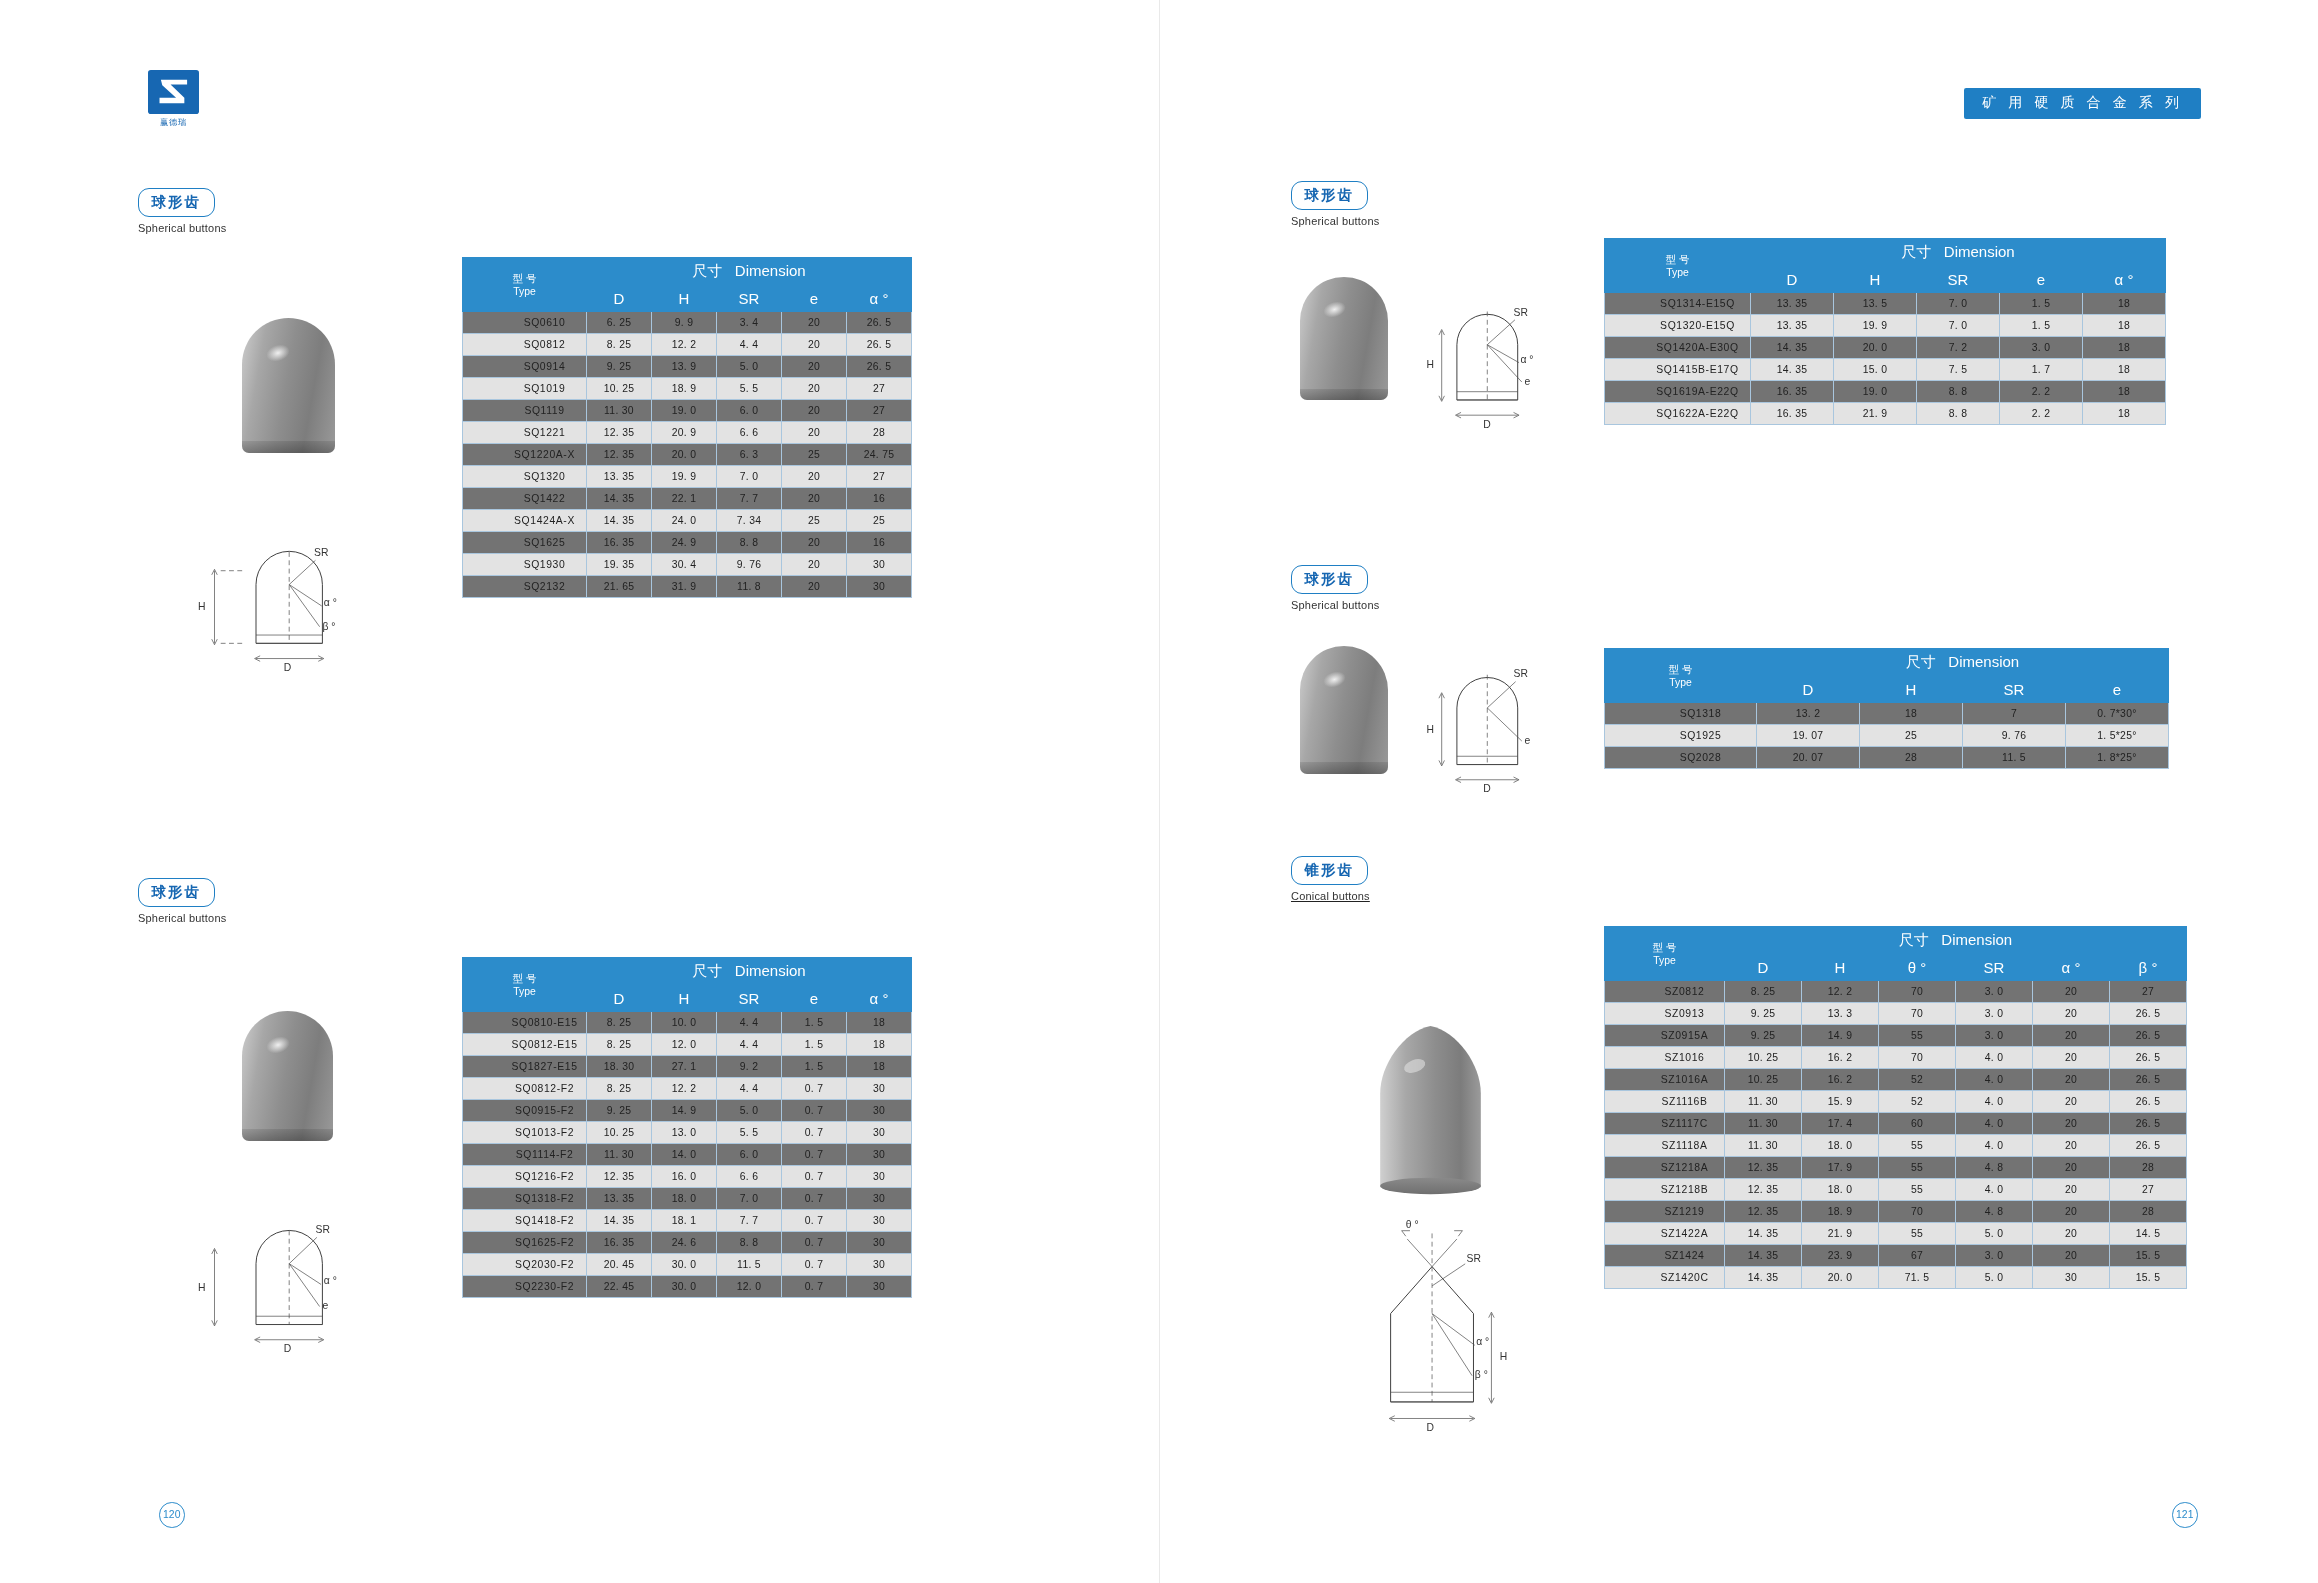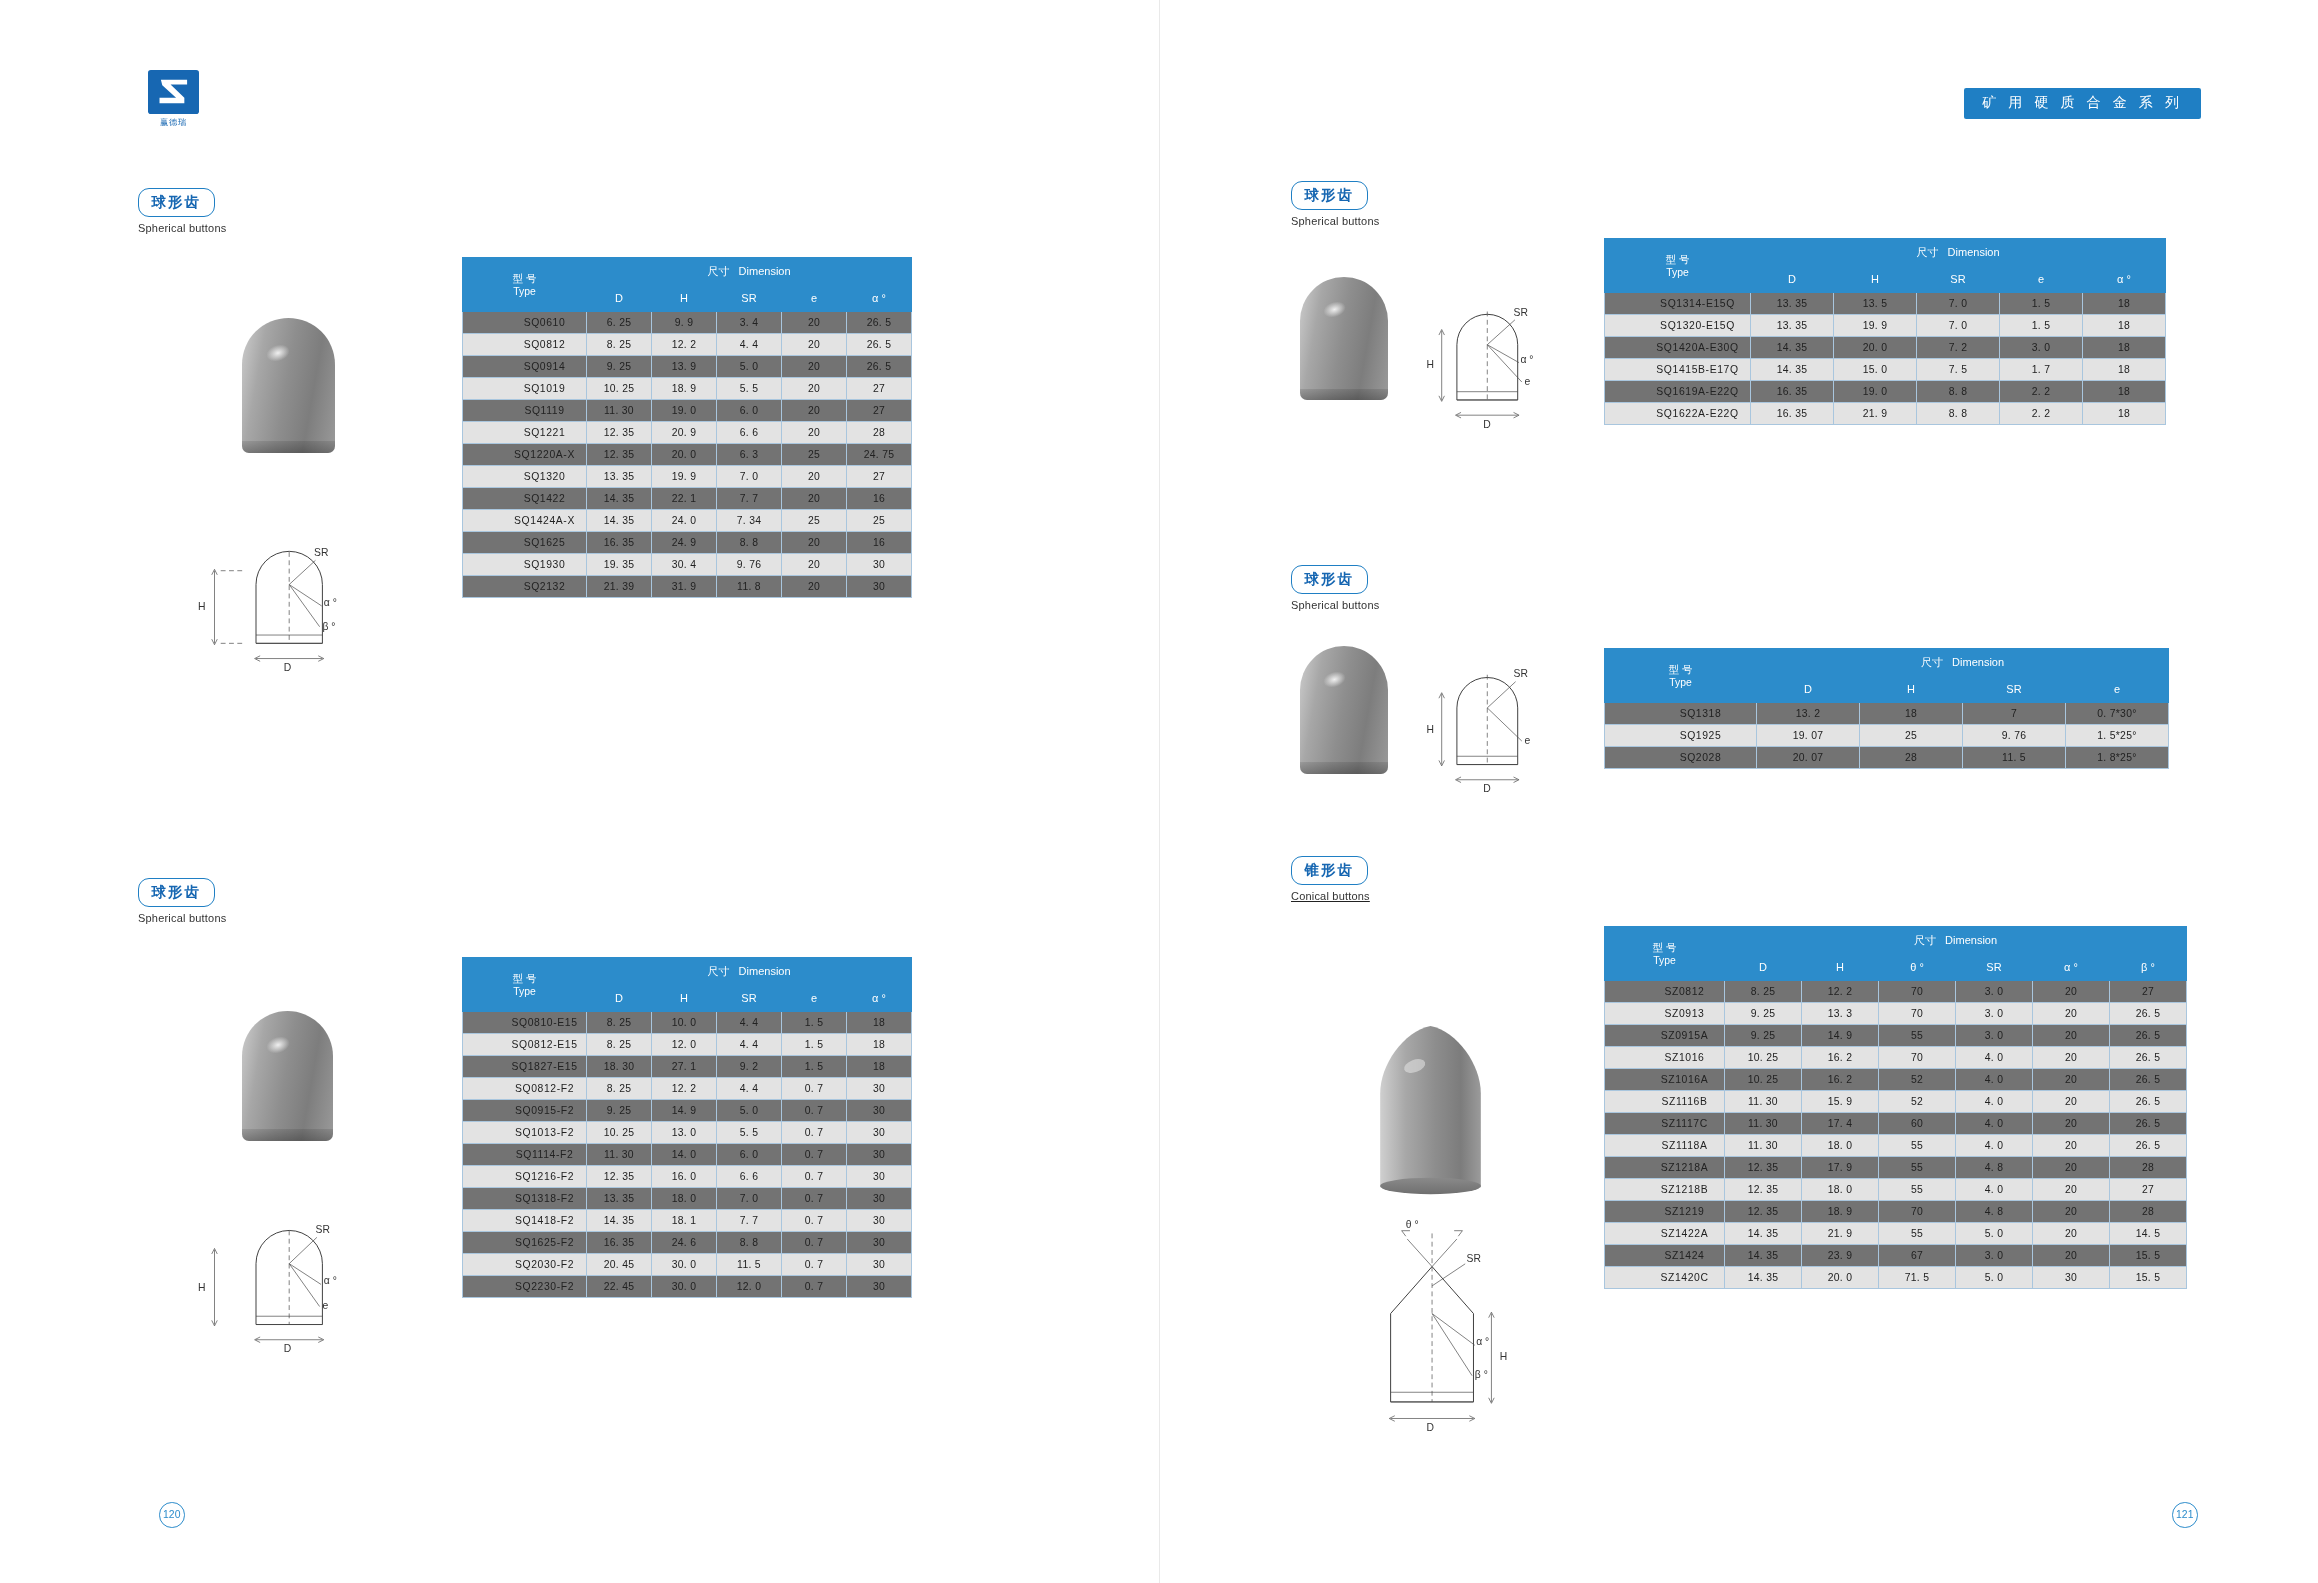--- a/index.html
+++ b/index.html
@@ -34,21 +34,21 @@
   
   table.dim{
     position:absolute;border-collapse:collapse;
     font-size:10.4px;color:#222;background:#737373;
   }
   table.dim th,table.dim td{
     border:0.7px solid #a9c6de;text-align:center;vertical-align:middle;
     padding:0;white-space:nowrap;
   }
   table.dim thead th{
-    background:#2c8ccb;color:#ffffff;font-weight:normal;font-size:11px;
+    background:#2c8ccb;color:#ffffff;font-weight:normal;font-size:15px;
     border:0.7px solid #2c8ccb;
   }
   table.dim thead th.type{font-size:10.4px;line-height:1.25;}
   table.dim tbody tr.alt td{background:#e3e3e3;}
   table.dim tbody td{height:21px;font-size:10.4px;letter-spacing:0.3px;}
   table.dim tbody td.model{letter-spacing:0.6px;padding-left:40px;}
 
   
   .render{position:absolute;}
   .btn3d{position:relative;}
@@ -244,21 +244,21 @@
       <tr class="alt">
           <td class="model">SQ1930</td>
           <td>19. 35</td>
           <td>30. 4</td>
           <td>9. 76</td>
           <td>20</td>
           <td>30</td>
         </tr>
       <tr>
           <td class="model">SQ2132</td>
-          <td>21. 39</td>
+          <td>21. 65</td>
           <td>31. 9</td>
           <td>11. 8</td>
           <td>20</td>
           <td>30</td>
         </tr>
     </tbody>
   </table>
 
   <div class="sec-tag" style="left:1291px;top:181px;">
     <span class="tag-pill">球形齿</span>

